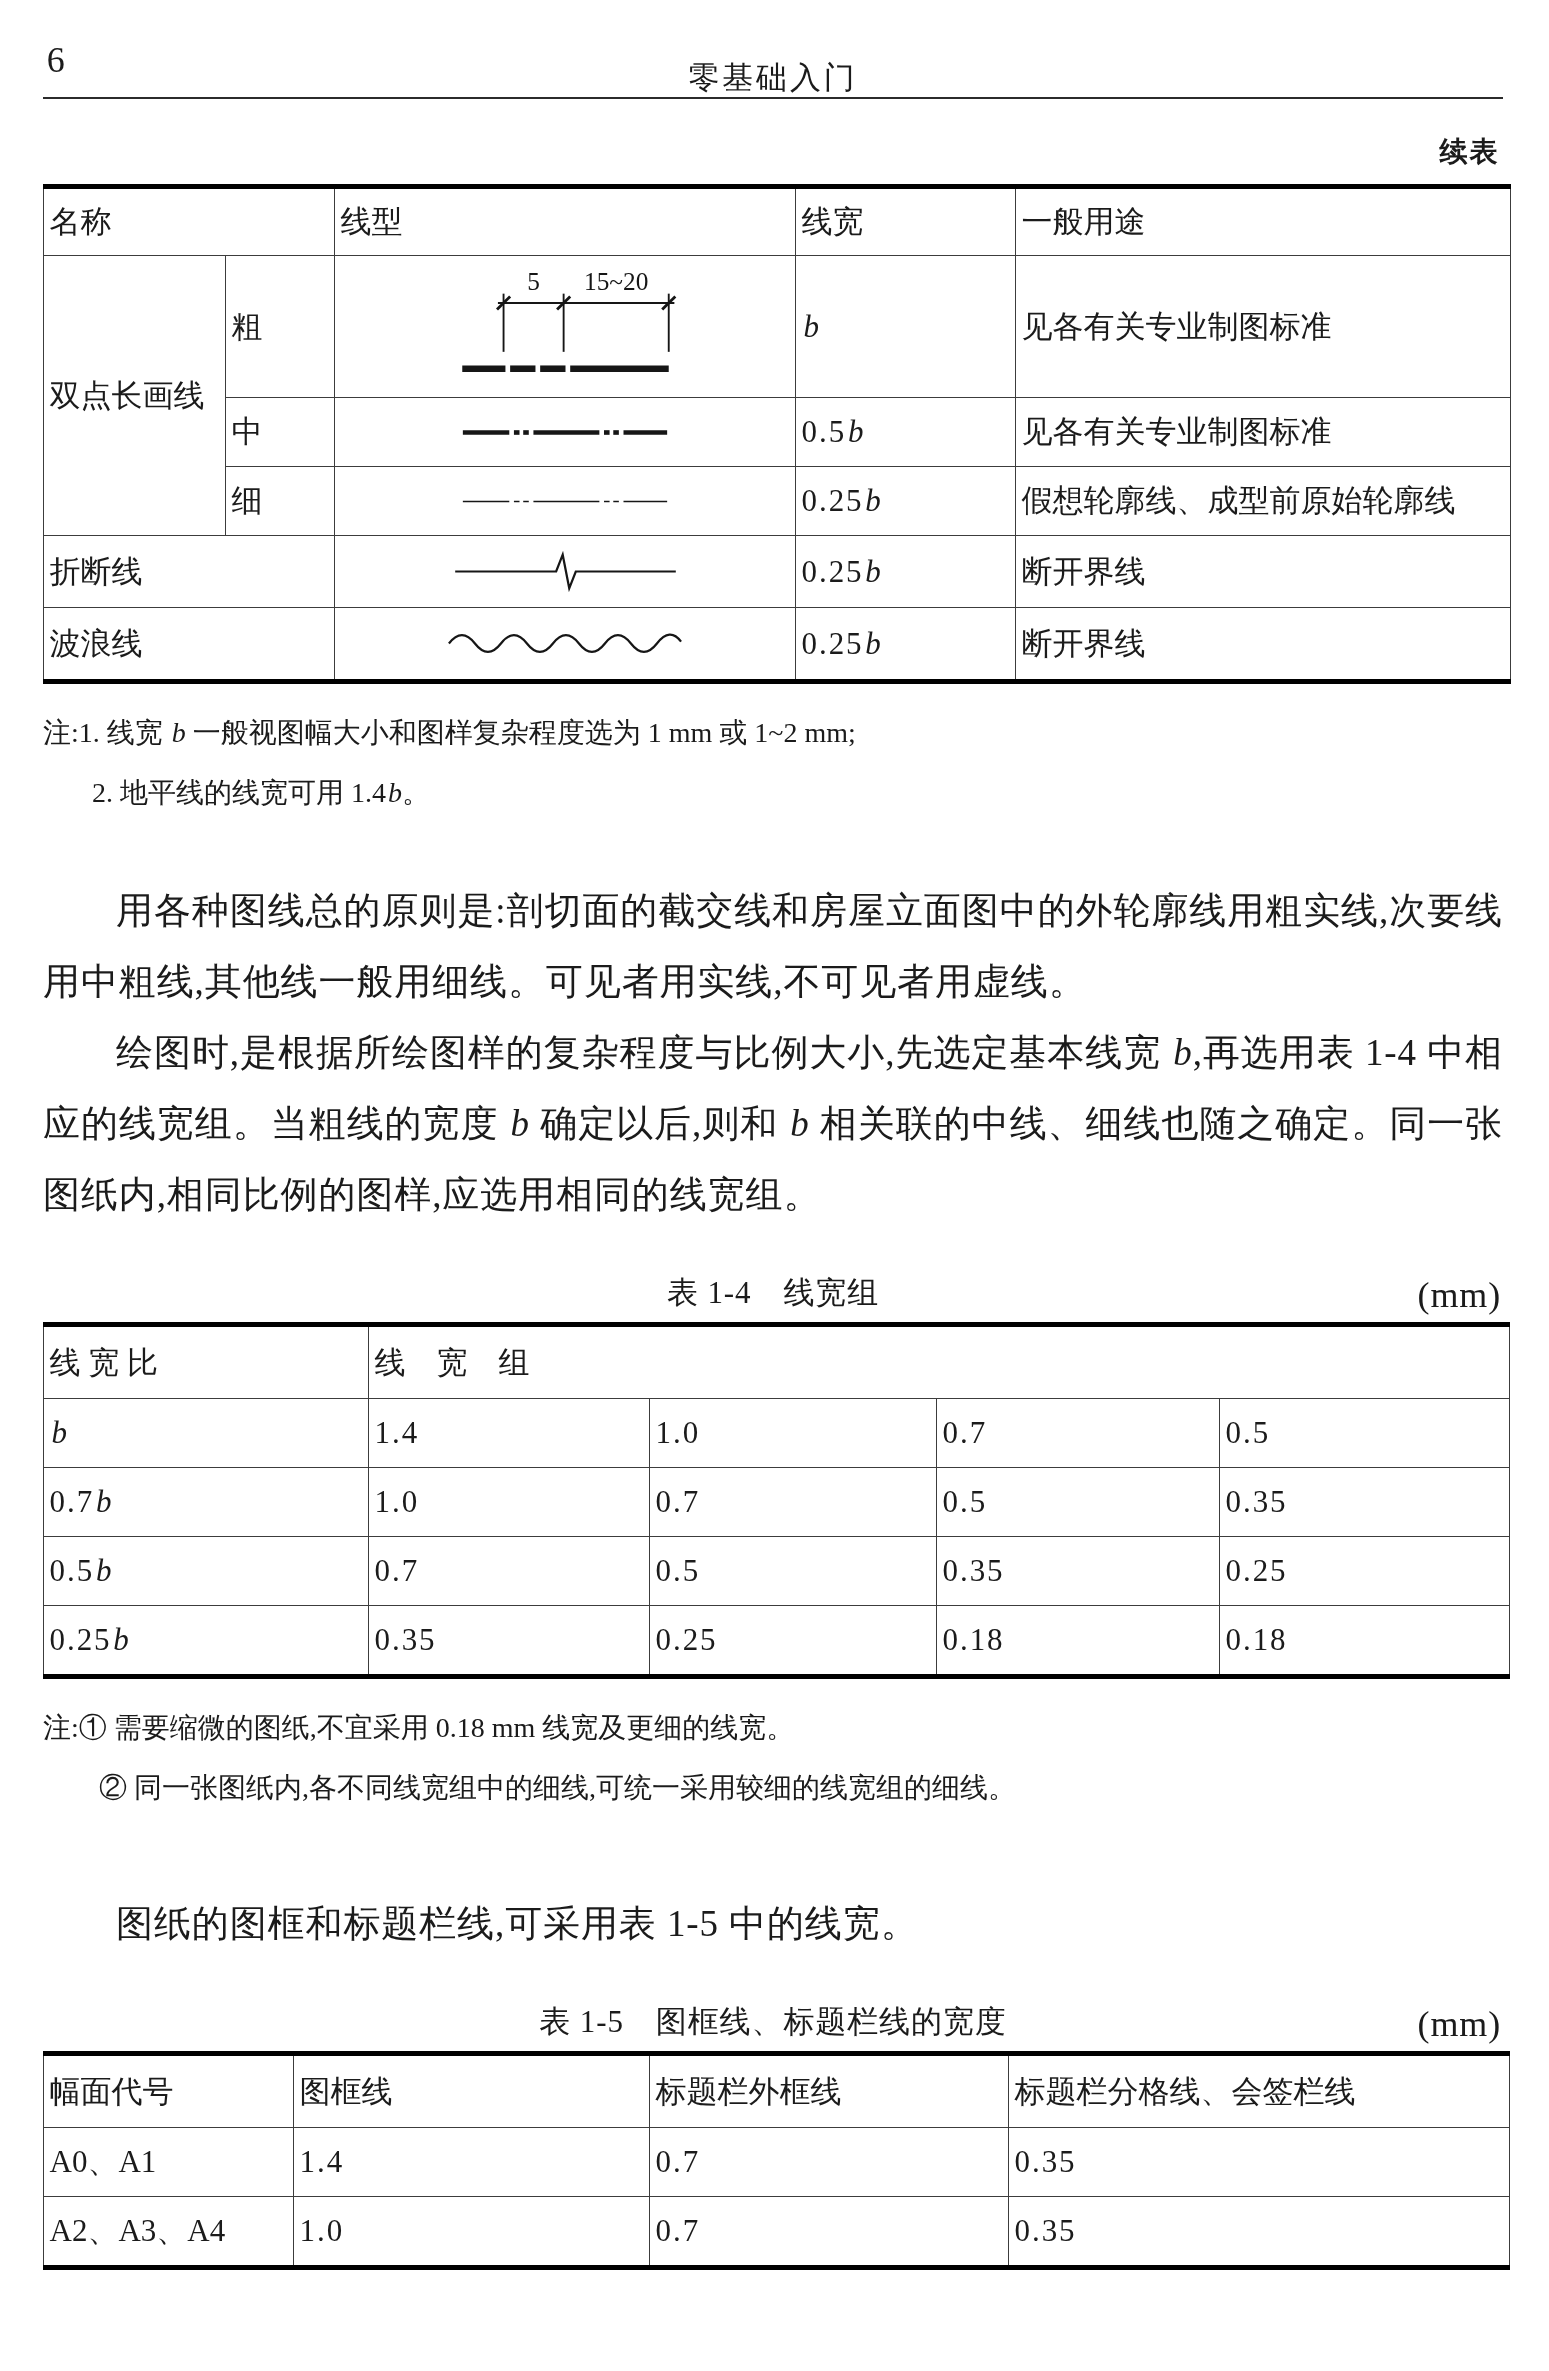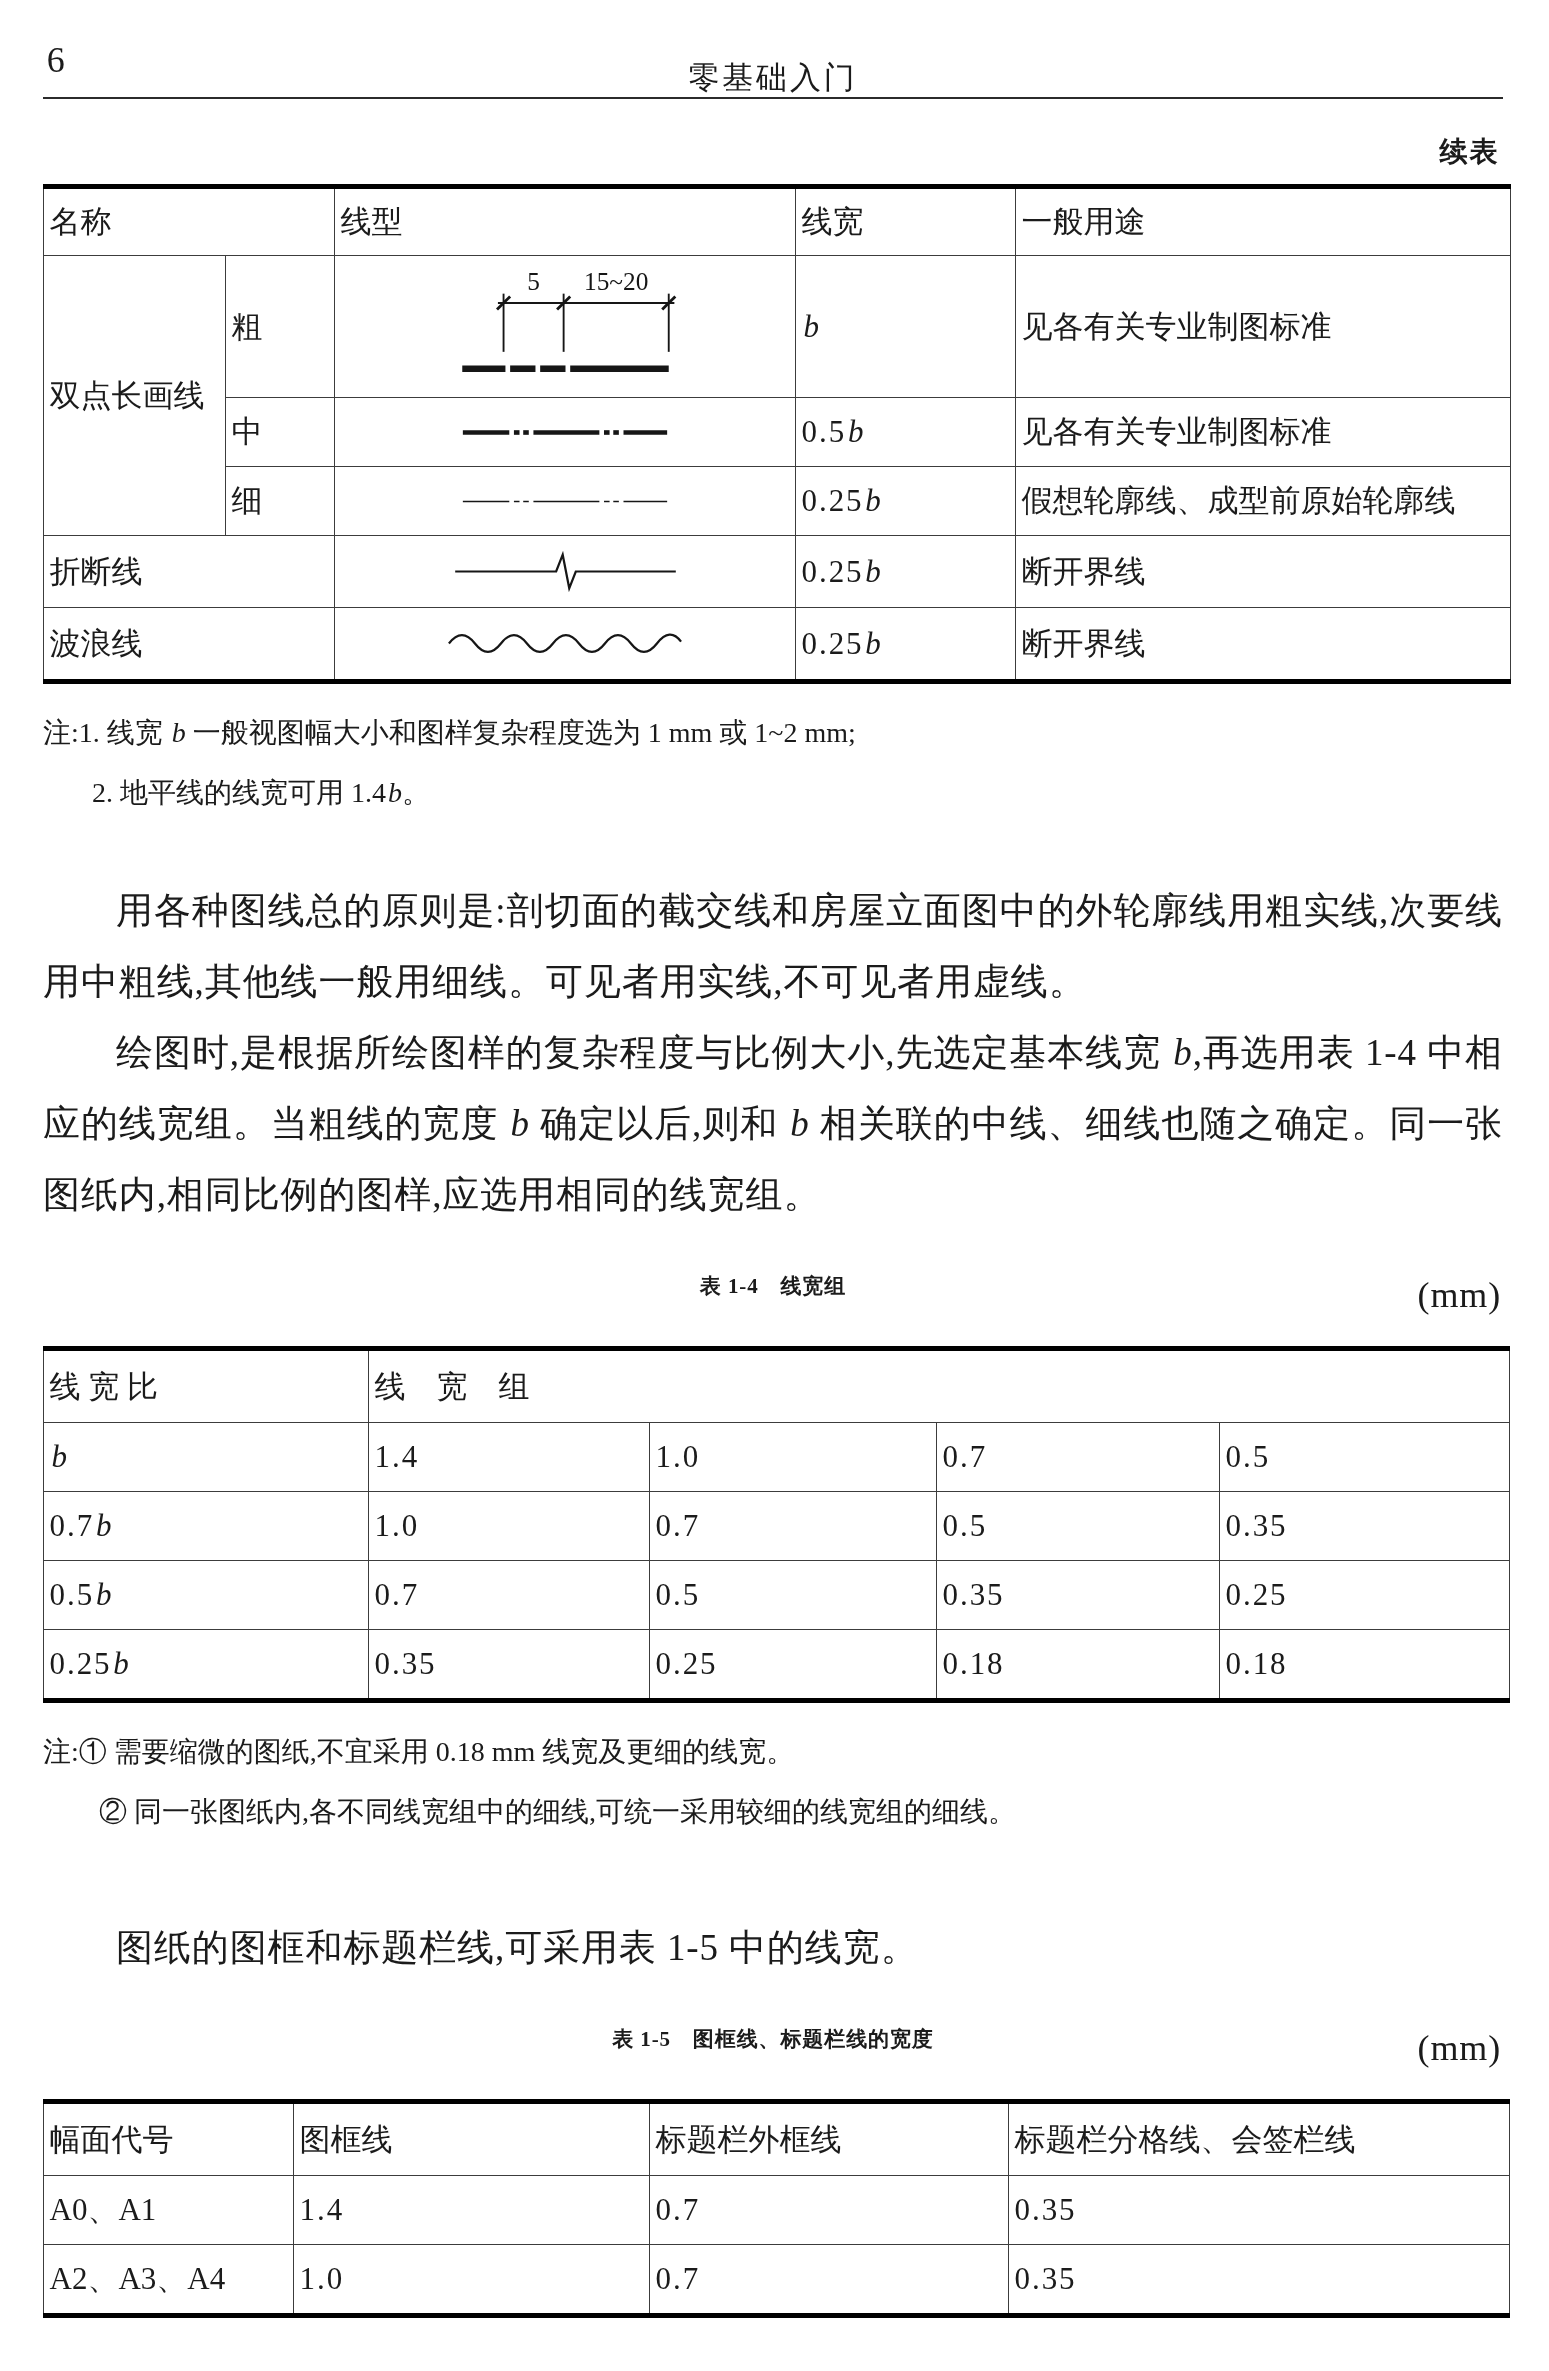--- a/index.html
+++ b/index.html
@@ -37,24 +37,24 @@
   .ind60{padding-left:56px;}
 
   
   .para{font-size:37px;line-height:71px;text-indent:73px;text-align:justify;
     margin:0;letter-spacing:0.9px;}
   .mt-para1{margin-top:52px;}
   .mt-para3{margin-top:70px;}
 
   
   .tbl-caption{position:relative;text-align:center;margin-top:42px;height:41px;}
-  .tbl-caption .cap{font-weight:700;font-size:21px;letter-spacing:0.9px;}
+  .tbl-caption .cap{font-weight:400;font-size:31px;letter-spacing:0.9px;}
   .tbl-caption .unit{position:absolute;right:1.9px;top:2px;font-weight:400;
     font-size:36px;letter-spacing:0.9px;}
-  .mt-table{margin-top:33px;border-radius:23px;}
+  .mt-table{margin-top:9px;border-radius:23px;}
 
   
   .diag{display:block;margin:0 auto;}
   svg .ln{stroke:#161616;fill:none;}
   svg text{fill:#161616;font-family:"Liberation Serif","DejaVu Serif",serif;}
 </style>
 </head>
 <body>
 
 <div class="page">

